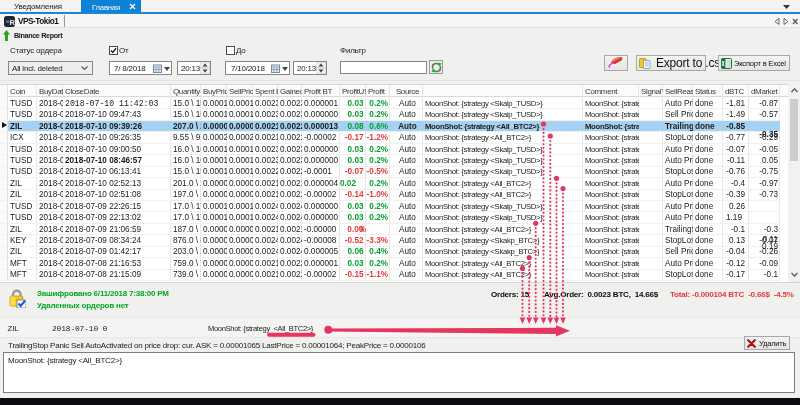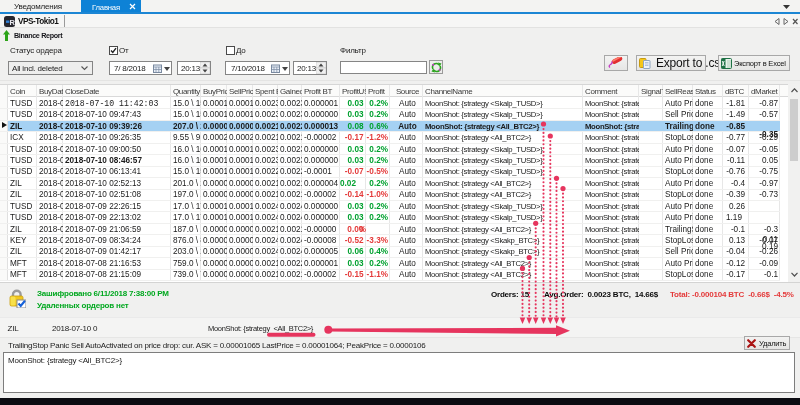--- a/index.html
+++ b/index.html
@@ -180,21 +180,20 @@
     <div class="abs t8 hdr" style="left: 63px; top: 2px; width: 108px; height: 10px; overflow: hidden; color: rgb(58, 58, 58); padding-left: 2px; text-align: left;">CloseDate</div>
     <div class="abs t8 hdr" style="left: 171px; top: 2px; width: 30px; height: 10px; overflow: hidden; color: rgb(58, 58, 58); padding-left: 2px; text-align: left;">Quantity</div>
     <div class="abs t8 hdr" style="left: 201px; top: 2px; width: 26px; height: 10px; overflow: hidden; color: rgb(58, 58, 58); padding-left: 2px; text-align: left;">BuyPrice</div>
     <div class="abs t8 hdr" style="left: 227px; top: 2px; width: 26px; height: 10px; overflow: hidden; color: rgb(58, 58, 58); padding-left: 2px; text-align: left;">SellPrice</div>
     <div class="abs t8 hdr" style="left: 253px; top: 2px; width: 25px; height: 10px; overflow: hidden; color: rgb(58, 58, 58); padding-left: 2px; text-align: left;">Spent BT</div>
     <div class="abs t8 hdr" style="left: 278px; top: 2px; width: 24px; height: 10px; overflow: hidden; color: rgb(58, 58, 58); padding-left: 2px; text-align: left;">Gained B</div>
     <div class="abs t8 hdr" style="left: 302px; top: 2px; width: 38px; height: 10px; overflow: hidden; color: rgb(58, 58, 58); padding-left: 2px; text-align: left;">Profit BT</div>
     <div class="abs t8 hdr" style="left: 340px; top: 2px; width: 26px; height: 10px; overflow: hidden; color: rgb(58, 58, 58); padding-left: 2px; text-align: left;">ProfitUS$</div>
     <div class="abs t8 hdr" style="left: 366px; top: 2px; width: 24px; height: 10px; overflow: hidden; color: rgb(58, 58, 58); padding-left: 2px; text-align: left;">Profit</div>
     <div class="abs t8 hdr" style="left: 390px; top: 2px; width: 33px; height: 10px; overflow: hidden; color: rgb(58, 58, 58); padding-left: 2px; text-align: center;">Source</div>
-    <div class="abs t8 hdr" style="left: 423px; top: 2px; width: 160px; height: 10px; overflow: hidden; color: rgb(58, 58, 58); padding-left: 2px; text-align: left;">ChannelName</div>
     <div class="abs t8 hdr" style="left: 583px; top: 2px; width: 56px; height: 10px; overflow: hidden; color: rgb(58, 58, 58); padding-left: 2px; text-align: left;">Comment</div>
     <div class="abs t8 hdr" style="left: 639px; top: 2px; width: 24px; height: 10px; overflow: hidden; color: rgb(58, 58, 58); padding-left: 2px; text-align: left;">SignalTyp</div>
     <div class="abs t8 hdr" style="left: 663px; top: 2px; width: 30px; height: 10px; overflow: hidden; color: rgb(58, 58, 58); padding-left: 2px; text-align: left;">SellReason</div>
     <div class="abs t8 hdr" style="left: 693px; top: 2px; width: 30px; height: 10px; overflow: hidden; color: rgb(58, 58, 58); padding-left: 2px; text-align: left;">Status</div>
     <div class="abs t8 hdr" style="left: 723px; top: 2px; width: 26px; height: 10px; overflow: hidden; color: rgb(58, 58, 58); padding-left: 2px; text-align: left;">dBTC</div>
     <div class="abs t8 hdr" style="left: 749px; top: 2px; width: 31px; height: 10px; overflow: hidden; color: rgb(58, 58, 58); padding-left: 2px; text-align: left;">dMarket</div>
     <div class="abs t8" style="left: 8px; top: 13.8px; width: 29px; height: 10px; overflow: hidden; padding-left: 2px; padding-right: 0px; text-align: left;">TUSD</div>
     <div class="abs t8" style="left: 37px; top: 13.8px; width: 26px; height: 10px; overflow: hidden; padding-left: 2px; padding-right: 0px; text-align: left;">2018-07</div>
     <div class="abs t8" style="left: 63px; top: 13.8px; width: 108px; height: 10px; overflow: hidden; padding-left: 2px; padding-right: 0px; text-align: left; font-family: Liberation Mono, monospace;">2018-07-10 11:42:03</div>
     <div class="abs t8" style="left: 171px; top: 13.8px; width: 30px; height: 10px; overflow: hidden; padding-left: 2px; padding-right: 0px; text-align: left;">15.0 \ 15.0</div>
@@ -519,21 +518,21 @@
   <path d="M10.5,15.5 l2.2,2.4 L17,12.8" fill="none" stroke="#1560d8" stroke-width="2.2"></path>
 </svg>
 <div class="abs t8 b" style="left:37px;top:289px;color:#00a81f;">Зашифровано 6/11/2018 7:38:00 PM</div>
 <div class="abs t8 b" style="left:37px;top:301px;color:#00a81f;">Удаленных ордеров нет</div>
 <div class="abs t8 b" style="left:491px;top:290px;color:#0a0a0a;">Orders: 15</div>
 <div class="abs t8 b" style="left:544px;top:290px;color:#0a0a0a;">Avg.Order:&nbsp; 0.0023 BTC,&nbsp; 14.66$</div>
 <div class="abs t8 b" style="left:670px;top:290px;color:#e43a3a;">Total: -0.000104 BTC&nbsp; -0.66$&nbsp; -4.5%</div>
 
 <div class="abs" style="left:0;top:317px;width:800px;height:21px;background:#f4f4f3;border-top:1px solid #eaeaea;border-bottom:1px solid #e6e6e5;"></div>
 <div class="abs t8" style="left:7.5px;top:324px;">ZIL</div>
-<div class="abs t8" style="left:52px;top:324px;">2018-07-10 0</div>
+<div class="abs t8" style="left:52px;top:324px;font-family:Liberation Mono, monospace;">2018-07-10 0</div>
 <div class="abs" style="left:208px;top:324px;font-size:7.5px;line-height:10px;white-space:nowrap;letter-spacing:-0.3px;">MoonShot: {strategy &nbsp;&lt;All_BTC2&gt;}</div>
 
 <div class="abs t8" style="left:8px;top:341px;">TrailingStop Panic Sell AutoActivated on price drop: cur. ASK = 0.00001065 LastPrice = 0.00001064; PeakPrice = 0.0000106</div>
 <div class="abs" style="left:744px;top:336px;width:46px;height:14px;background:linear-gradient(#f2f2f1,#e5e5e4);border:1px solid #a8a8a8;"></div>
 <svg class="abs" style="left:747px;top:339px;" width="9" height="9">
     <path d="M1.2,1.2 L7.8,7.8 M7.8,1.2 L1.2,7.8" stroke="#aa1414" stroke-width="2.2" stroke-linecap="round"></path>
   </svg>
 <div class="abs" style="left:759px;top:340px;font-size:7.5px;line-height:8px;white-space:nowrap;letter-spacing:-0.2px;color:#111;">Удалить</div>
 
 <div class="abs" style="left:3px;top:352px;width:792px;height:41px;background:#fff;border:1px solid #7d7d7d;"></div>

